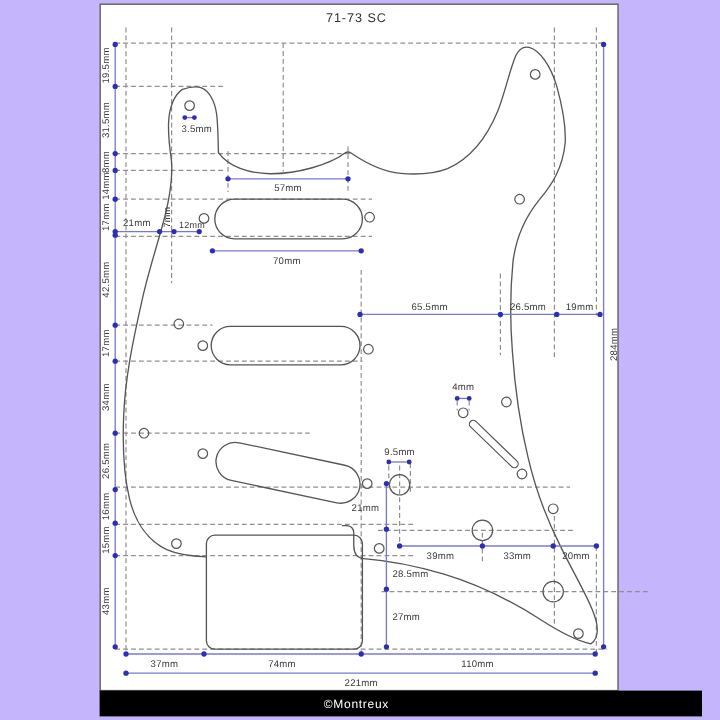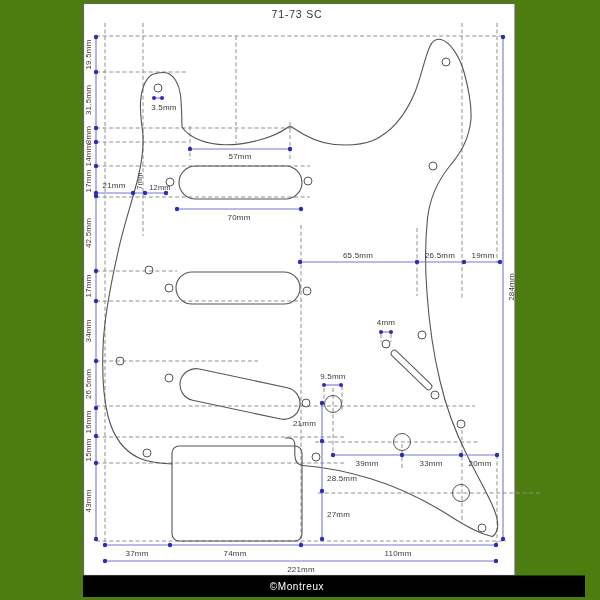--- a/index.html
+++ b/index.html
@@ -1,16 +1,16 @@
 <!DOCTYPE html>
 <html><head>
 <meta charset="utf-8">
 <style>
   html,body{margin:0;padding:0;background:#ffffff;}
-  .stage{position:relative;width:600px;height:600px;background:#4d7c0f;overflow:hidden;
+  .stage{position:relative;width:600px;height:600px;background:#c4b5fd;overflow:hidden;
          font-family:"Liberation Sans", sans-serif;text-align:right;}
   svg{position:absolute;left:0;top:0;}
   svg text{font-family:"Liberation Sans", sans-serif;fill:#3a3a3a;font-size:8px;letter-spacing:.2px;}
   svg text.title{font-size:10.5px;fill:#333;letter-spacing:.8px;}
   svg text.footer{font-size:10px;fill:#ffffff;letter-spacing:.6px;}
   svg text.small{font-size:7.5px;}
   .dash{stroke:#8f8f8f;stroke-width:1;stroke-dasharray:4 2.6;fill:none;}
   .dim{stroke:#7878d0;stroke-width:1.1;fill:none;}
   .dot{fill:#2d2db6;stroke:none;}
   .out{stroke:#555;stroke-width:1.1;fill:none;}

